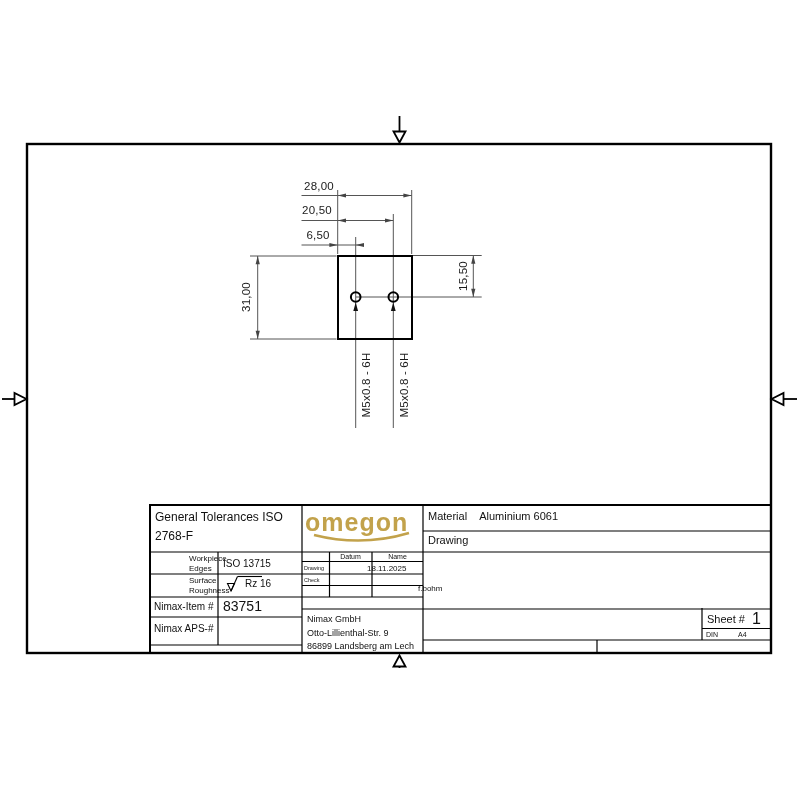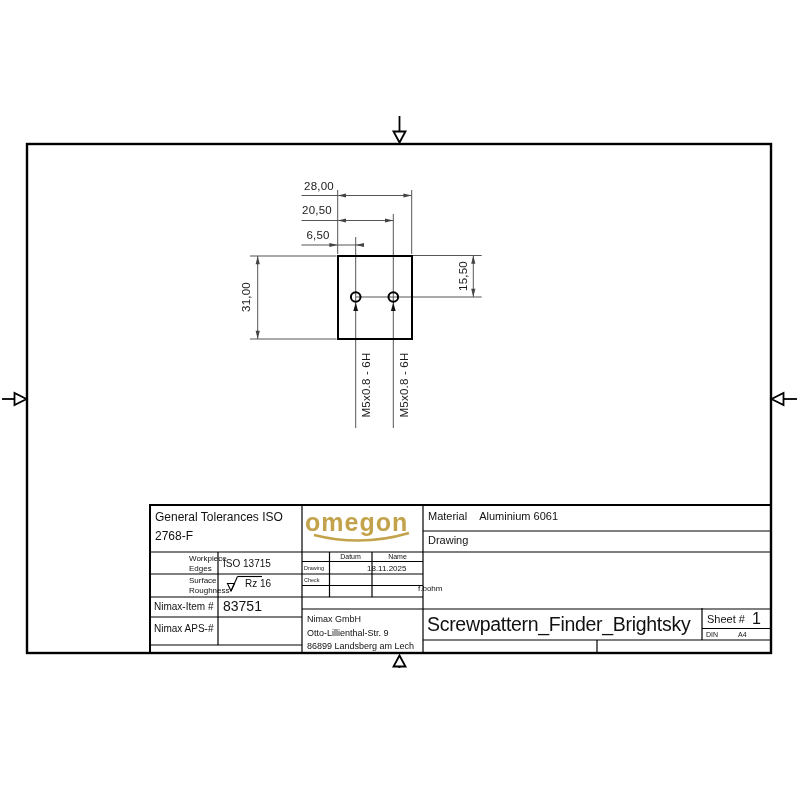--- a/index.html
+++ b/index.html
@@ -156,21 +156,20 @@
   <div class="txt addr" style="left:307px;top:613px;">Nimax GmbH</div>
   <div class="txt addr" style="left:307px;top:626.5px;">Otto-Lillienthal-Str. 9</div>
   <div class="txt addr" style="left:307px;top:640px;">86899 Landsberg am Lech</div>
 
   <div class="txt mat" style="left:428px;top:510px;">
     <span>Material</span>
     <span>Aluminium 6061</span>
   </div>
   <div class="txt t11" style="left:428px;top:534px;">Drawing</div>
 
-  <div class="txt title-big" style="left:427px;top:613px;width:273px;">Screwpattern_Finder_Brightsky</div>
 
   <div class="txt sheet" style="left:707px;top:610px;">
     <span class="l">Sheet #</span>
     <span class="n">1</span>
   </div>
   <div class="txt t7" style="left:706px;top:631px;">DIN</div>
   <div class="txt t7" style="left:738px;top:631px;">A4</div>
 
 </div>
 

